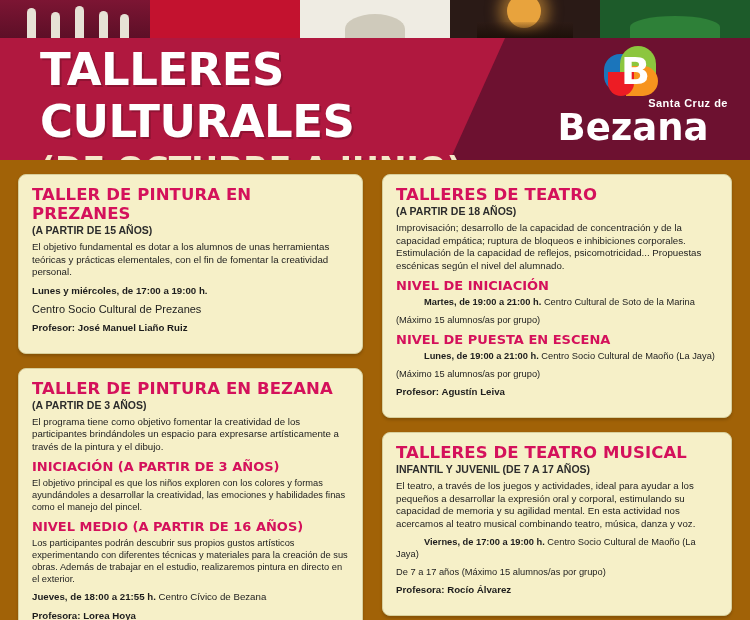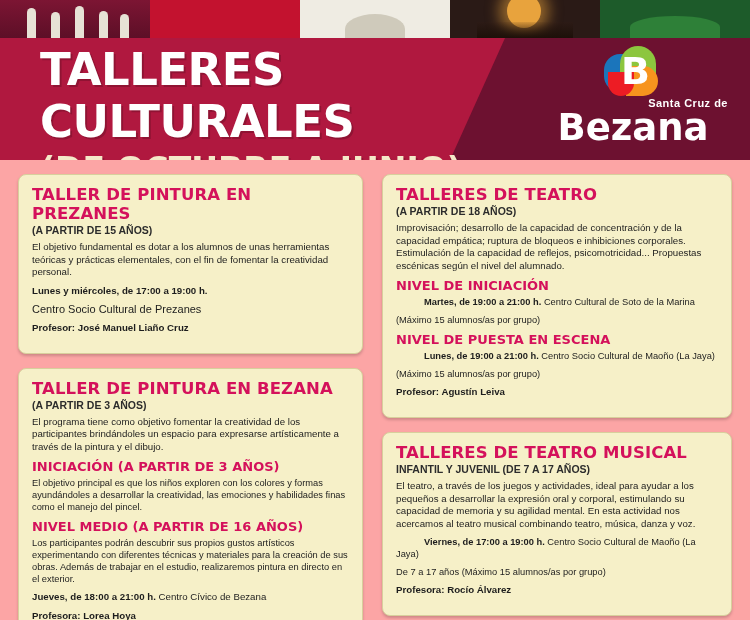--- a/index.html
+++ b/index.html
@@ -96,21 +96,21 @@
     color:#fff; font-size:38px; font-weight:bold; line-height:46px;
     font-family:"DejaVu Sans", sans-serif;
   }
   .logo-sc { font-size: 11px; color:#fff; letter-spacing: .5px; margin-top:1px; font-weight:bold;text-align:right;}
   .logo-name { font-size: 37px; color:#ffffff; font-weight:bold; line-height:38px; font-family:"DejaVu Sans", sans-serif;}
 
   
   .body-area {
     position: absolute; top: 160px; left: 0;
     width: 750px; height: 460px;
-    background: #fca5a5;
+    background: #a16207;
   }
   .col { position: absolute; top: 14px; }
   .col-left { left: 18px; width: 345px; }
   .col-right { left: 382px; width: 350px; }
 
   .card {
     background: #f6f0c8;
     border: 1px solid #d8cf9c;
     border-radius: 8px;
     padding: 10px 13px 12px 13px;
@@ -201,32 +201,32 @@
   <div class="body-area">
 
     <div class="col col-left">
 
       <div class="card">
         <h2>TALLER DE PINTURA EN PREZANES</h2>
         <div class="age">(A PARTIR DE 15 AÑOS)</div>
         <p>El objetivo fundamental es dotar a los alumnos de unas herramientas teóricas y prácticas elementales, con el fin de fomentar la creatividad personal.</p>
         <p class="b">Lunes y miércoles, de 17:00 a 19:00 h.</p>
         <p class="place">Centro Socio Cultural de Prezanes</p>
-        <p class="teacher">Profesor: José Manuel Liaño Cruz</p>
+        <p class="teacher">Profesor: José Manuel Liaño Ruiz</p>
       </div>
 
       <div class="card">
         <h2>TALLER DE PINTURA EN BEZANA</h2>
         <div class="age">(A PARTIR DE 3 AÑOS)</div>
         <p>El programa tiene como objetivo fomentar la creatividad de los participantes brindándoles un espacio para expresarse artísticamente a través de la pintura y el dibujo.</p>
         <div class="sec">INICIACIÓN (A PARTIR DE 3 AÑOS)</div>
         <p class="small">El objetivo principal es que los niños exploren con los colores y formas ayundándoles a desarrollar la creatividad, las emociones y habilidades finas como el manejo del pincel.</p>
         <div class="sec">NIVEL MEDIO (A PARTIR DE 16 AÑOS)</div>
         <p class="small">Los participantes podrán descubrir sus propios gustos artísticos experimentando con diferentes técnicas y materiales para la creación de sus obras. Además de trabajar en el estudio, realizaremos pintura en directo en el exterior.</p>
-        <p class="b"><span>Jueves, de 18:00 a 21:00 h.</span> <span style="font-weight:normal">Centro Cívico de Bezana</span></p>
+        <p class="b"><span>Jueves, de 18:00 a 21:55 h.</span> <span style="font-weight:normal">Centro Cívico de Bezana</span></p>
         <p class="teacher">Profesora: Lorea Hoya</p>
       </div>
 
     </div>
 
     <div class="col col-right">
 
       <div class="card">
         <h2>TALLERES DE TEATRO</h2>
         <div class="age">(A PARTIR DE 18 AÑOS)</div>

